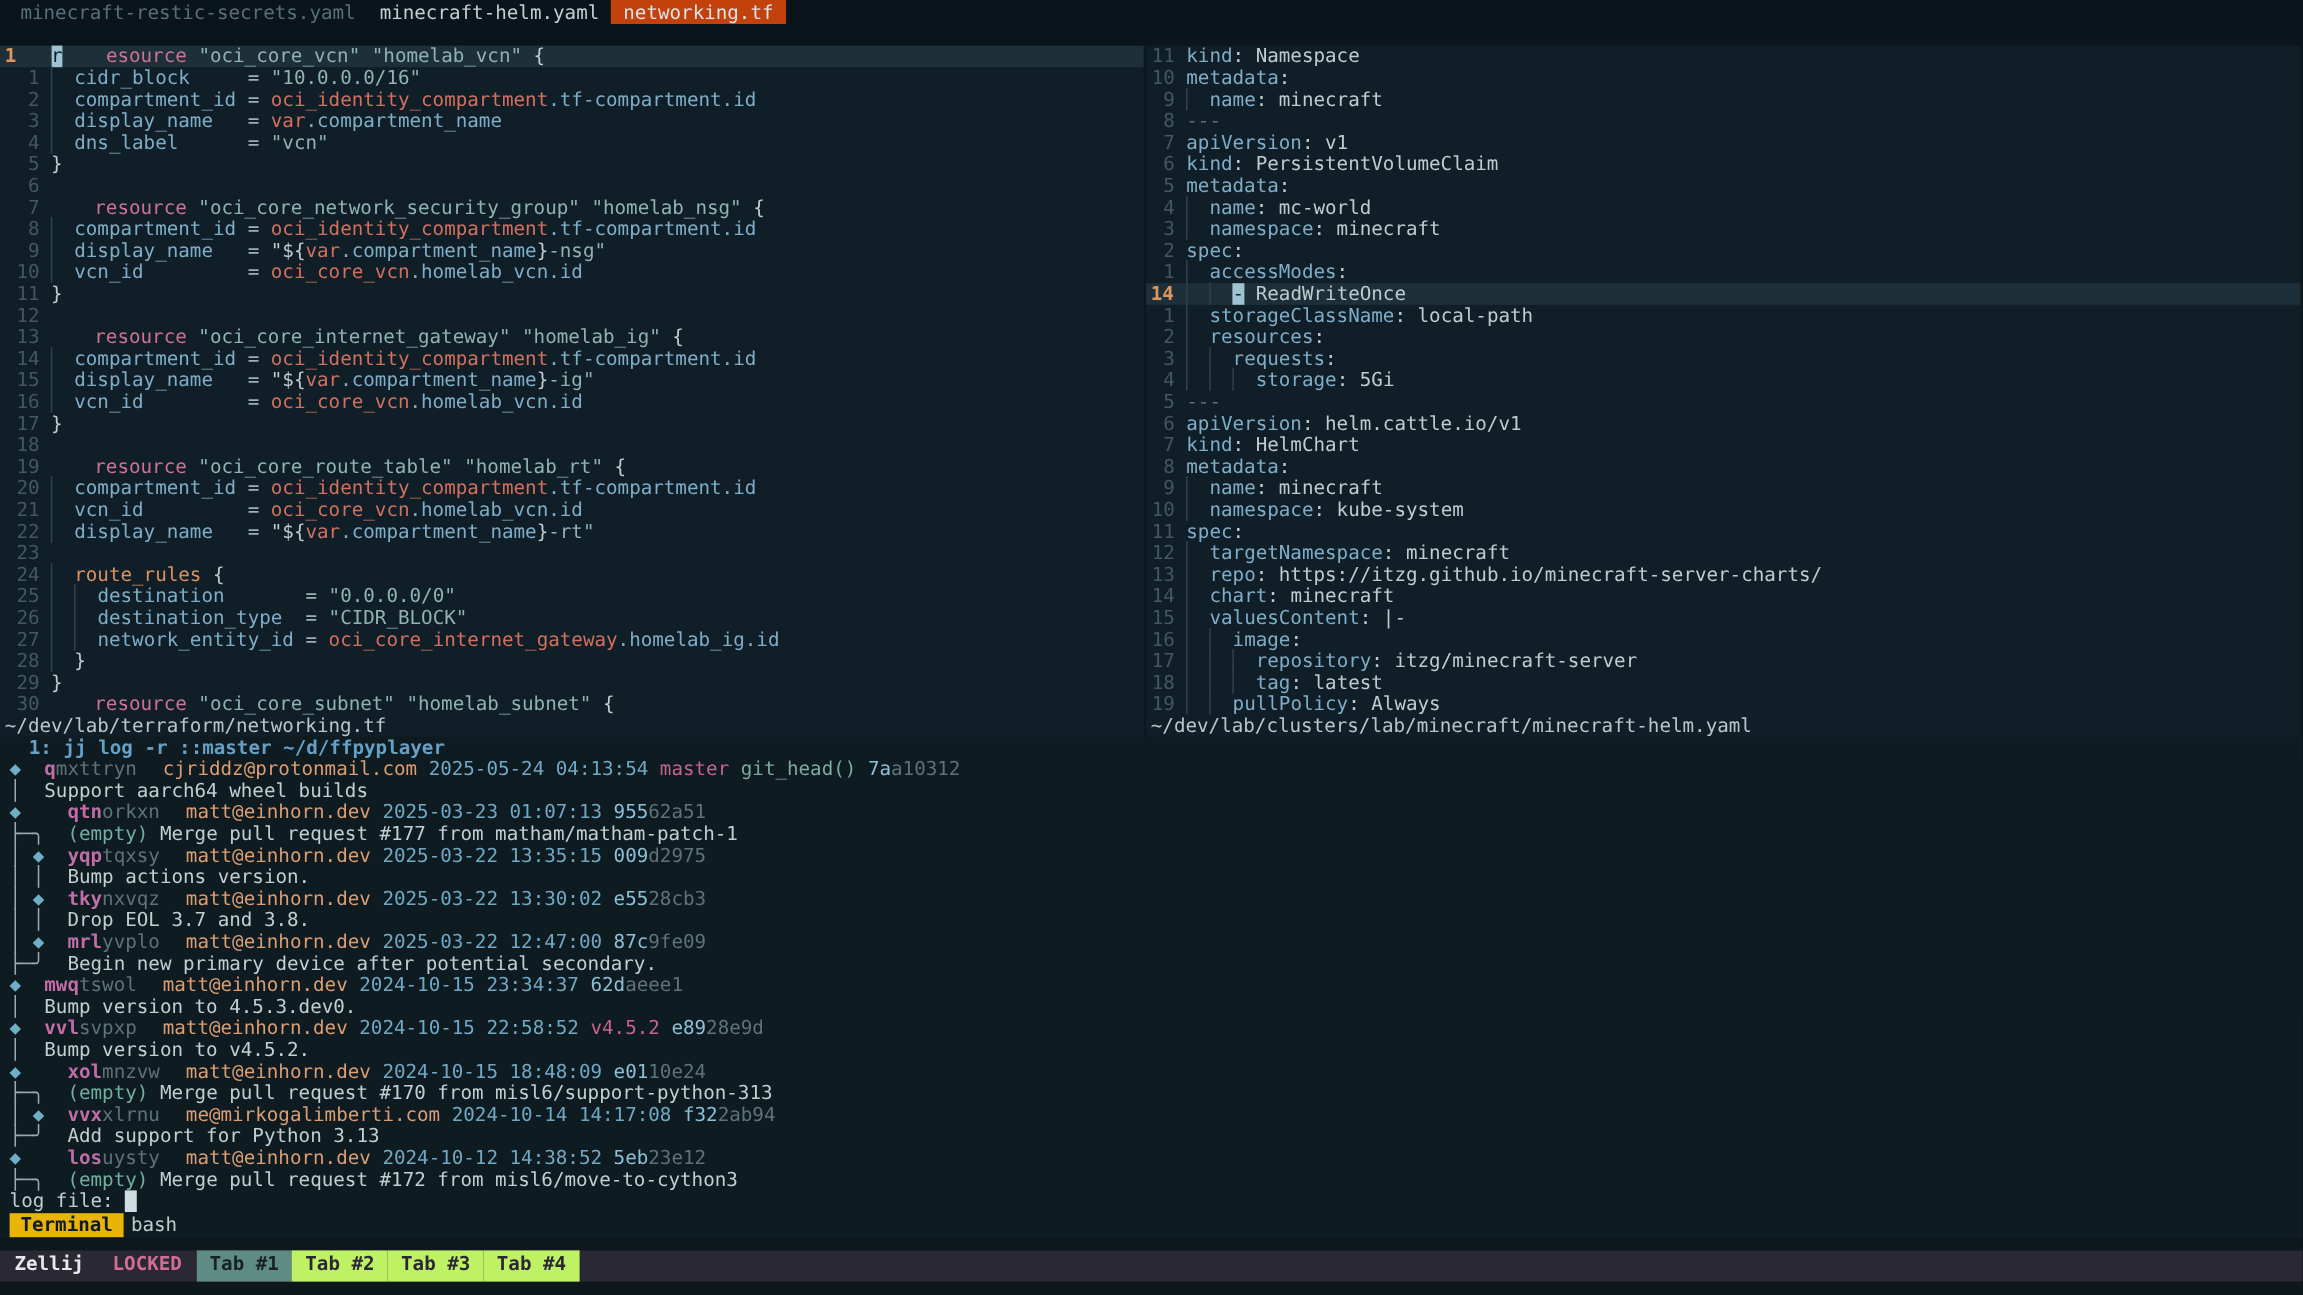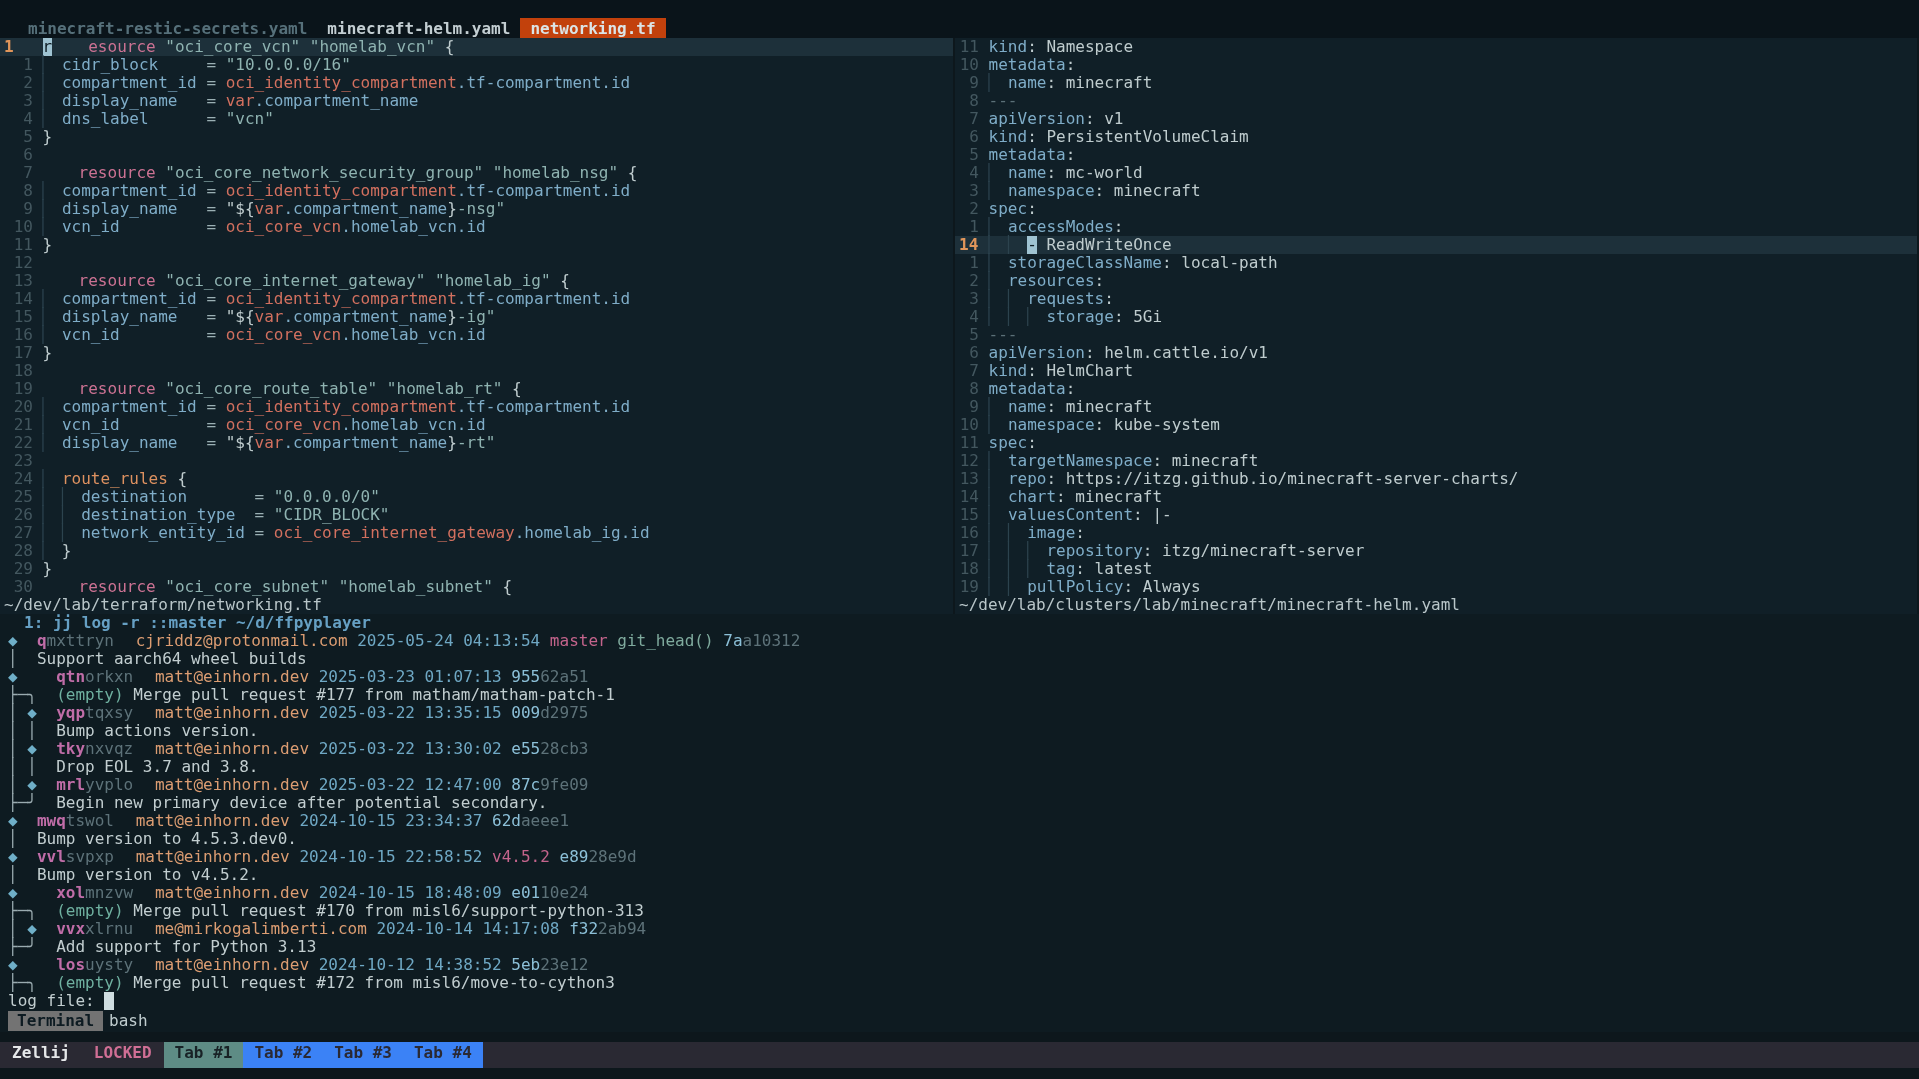--- a/index.html
+++ b/index.html
@@ -4,22 +4,22 @@
 <style>
   html,body{margin:0;padding:0;background:#0d171c;}
   .screen{
     position:relative;width:1919px;height:1079px;overflow:hidden;
     background:#0d171c;
     font-family:"DejaVu Sans Mono", "Liberation Mono", monospace;
     font-size:16px;line-height:18px;
     -webkit-font-smoothing:none;
   }
   .topbar{
-    height:38px;background:#0a141a;display:flex;align-items:flex-end;
-    padding-left:18px;box-sizing:border-box;width:100%;font-weight:bold;
+    height:38px;background:#0a141a;display:flex;align-items:flex-start;
+    padding-left:7px;box-sizing:border-box;width:100%;
   }
   .buftab{padding:2px 10px;height:20px;box-sizing:border-box;white-space:pre;}
   .buftab.inactive{color:#56707a;}
   .buftab.plain{color:#c3ced2;}
   .buftab.active{color:#dbe4e6;background:#c2410c;}
   .panes{display:flex;width:100%;}
   .pane{background:#101f27;box-sizing:border-box;}
   .pane.left{width:955px;border-right:2px solid #0d171c;}
   .pane.right{width:962px;}
   .row{height:18px;line-height:18px;white-space:pre;display:flex;}
@@ -53,29 +53,29 @@
   .cr{color:#5d7279;}
   .em{color:#dc9d72;margin-left:12px;}
   .dt{color:#6fa8c4;}
   .bm{color:#c4648c;}
   .gh{color:#7fab9e;text-align:center;}
   .ip{color:#8cc0d8;font-weight:normal;}
   .ir{color:#5d7279;}
   .ds{color:#c2ced0;}
   .ey{color:#6fb0a0;}
   .footer-row{height:22px;display:flex;align-items:center;background:#0e1b21;padding-left:8px;}
-  .chip{background:#737373;color:#0d1b22;font-weight:bold;padding:0 9px;height:20px;line-height:20px;}
+  .chip{background:#eab308;color:#0d1b22;font-weight:bold;padding:0 9px;height:20px;line-height:20px;}
   .shell{color:#bfccce;margin-left:6px;}
   .gap{height:10px;background:#0d171c;}
   .zellij-bar{height:26px;background:#2a2933;display:flex;align-items:stretch;font-weight:bold;}
   .zj-app{color:#e6e8ea;padding:0 12px;line-height:22px;}
   .zj-mode{color:#d06f95;padding:0 12px;line-height:22px;}
   .ribbon{padding:0 11px;line-height:22px;}
   .ribbon.active{background:#5e8c85;color:#182226;}
-  .ribbon.idle{background:#3b82f6;color:#2a2933;}
+  .ribbon.idle{background:#bef264;color:#2a2933;}
 </style>
 </head>
 <body>
 
 <div class="screen">
 
   <div class="topbar">
     <div class="buftab inactive">minecraft-restic-secrets.yaml</div>
     <div class="buftab plain">minecraft-helm.yaml</div>
     <div class="buftab active">networking.tf</div>

